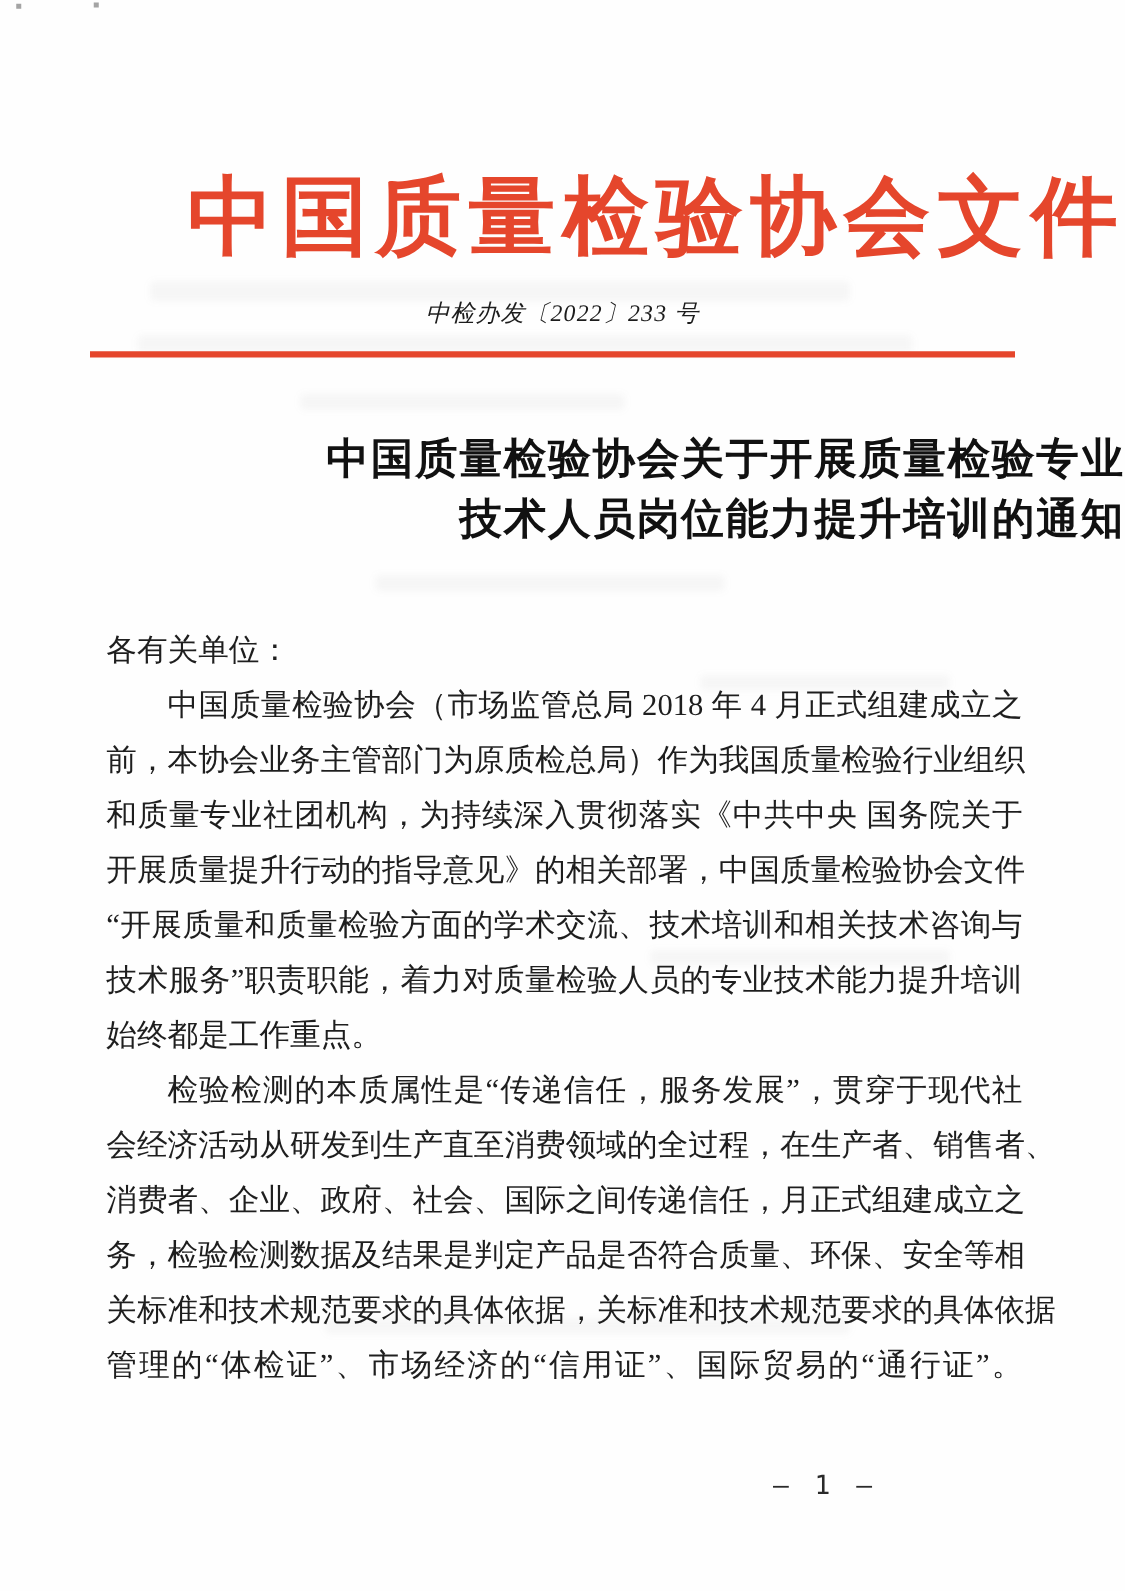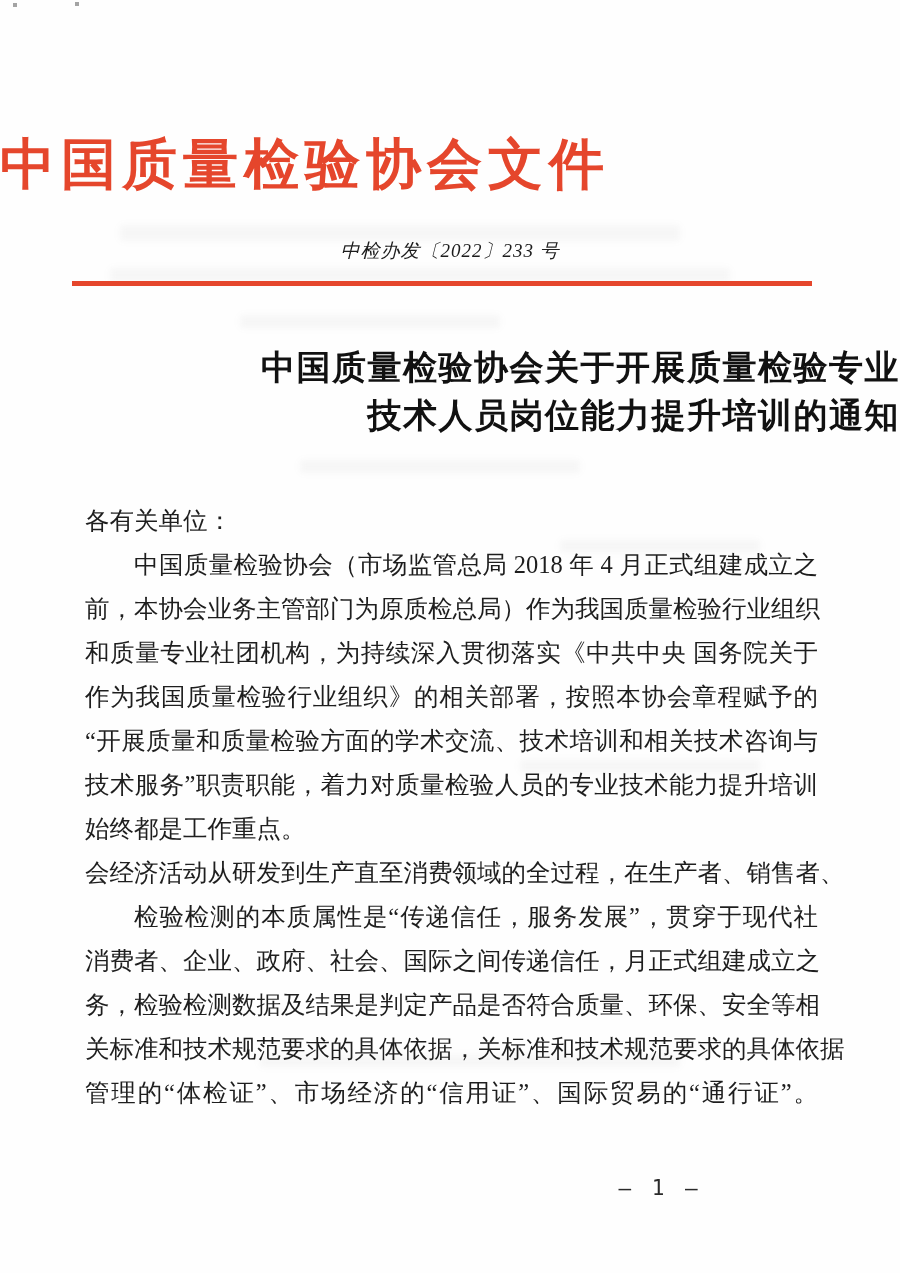--- a/index.html
+++ b/index.html
@@ -26,22 +26,22 @@
     position: absolute;
     background: rgba(90,90,90,0.55);
     width: 4px; height: 4px;
     pointer-events: none;
   }
   .org-title {
     position: absolute;
     top: 128px;
     left: 0;
     width: 100%;
-    text-align: left;
-    font-size: 55px;
+    text-align: right;
+    font-size: 69px;
     font-weight: bold;
     letter-spacing: 6px;
     color: var(--accent, #e5462c);
     white-space: nowrap;
   }
   .doc-number {
     position: absolute;
     top: 238px;
     left: 0;
     width: 100%;
@@ -130,27 +130,27 @@
     <div>中国质量检验协会关于开展质量检验专业</div>
     <div>技术人员岗位能力提升培训的通知</div>
   </div>
 
   <div class="body-text">
     <div class="line loose">各有关单位：</div>
 
     <div class="line indent">中国质量检验协会（市场监管总局 2018 年 4 月正式组建成立之</div>
     <div class="line">前，本协会业务主管部门为原质检总局）作为我国质量检验行业组织</div>
     <div class="line">和质量专业社团机构，为持续深入贯彻落实《中共中央 国务院关于</div>
-    <div class="line">作为我国质量检验行业组织》的相关部署，按照本协会章程赋予的</div>
+    <div class="line">开展质量提升行动的指导意见》的相关部署，中国质量检验协会文件</div>
     <div class="line">“开展质量和质量检验方面的学术交流、技术培训和相关技术咨询与</div>
     <div class="line">技术服务”职责职能，着力对质量检验人员的专业技术能力提升培训</div>
     <div class="line loose">始终都是工作重点。</div>
 
+    <div class="line indent">检验检测的本质属性是“传递信任，服务发展”，贯穿于现代社</div>
     <div class="line">会经济活动从研发到生产直至消费领域的全过程，在生产者、销售者、</div>
-    <div class="line indent">检验检测的本质属性是“传递信任，服务发展”，贯穿于现代社</div>
     <div class="line">消费者、企业、政府、社会、国际之间传递信任，月正式组建成立之</div>
     <div class="line">务，检验检测数据及结果是判定产品是否符合质量、环保、安全等相</div>
     <div class="line">关标准和技术规范要求的具体依据，关标准和技术规范要求的具体依据</div>
     <div class="line">管理的“体检证”、市场经济的“信用证”、国际贸易的“通行证”。</div>
   </div>
 
   <div class="page-number">— 1 —</div>
 
 </div>
 

